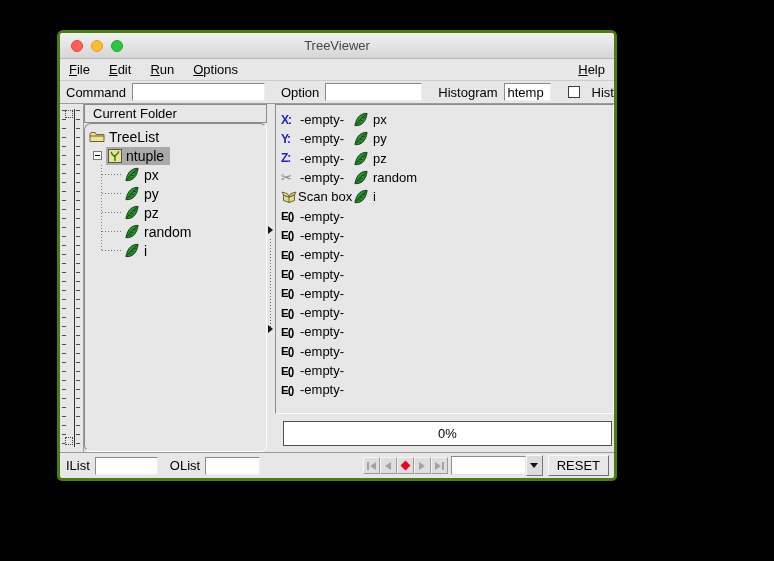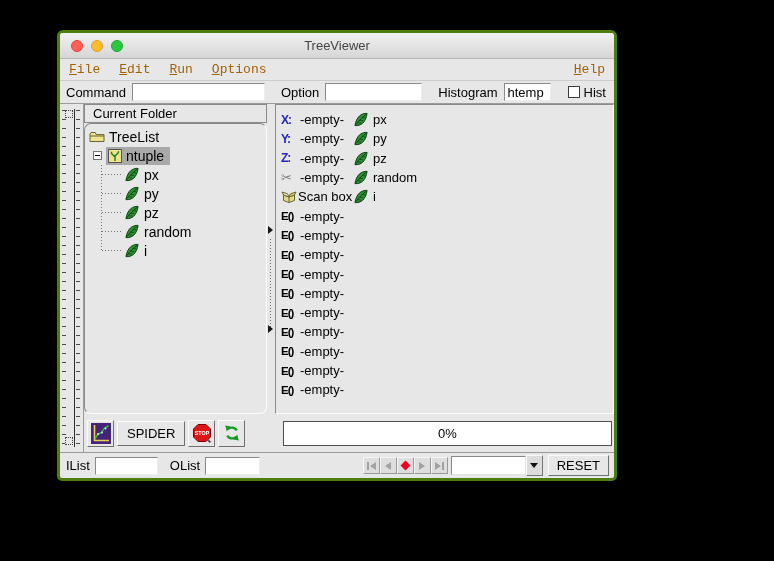--- a/index.html
+++ b/index.html
@@ -16,35 +16,35 @@
     display:flex; align-items:center; justify-content:center; }
   .traffic { position:absolute; left:11px; top:7px; display:flex; gap:8px; }
   .light { width:12px; height:12px; border-radius:50%; }
   .light.red    { background:#ff5f57; border:1px solid #e2443d; }
   .light.yellow { background:#febc2e; border:1px solid #dfa023; }
   .light.green  { background:#28c840; border:1px solid #1ea632; }
   .title { font-size:13px; color:#454545; }
 
   
   .menubar { flex:0 0 21px; display:flex; align-items:center; padding:0 9px;
-    gap:19px; font-size:13px; color:#a16207;font-family:Liberation Mono, monospace; }
+    gap:19px; font-size:13px; color:#000000; }
   .menu-item { display:inline-block; cursor:default; }
   .menu-item::first-letter { text-decoration:underline; }
   .menu-help { margin-left:auto; }
 
   
   .toolbar { flex:0 0 24px; border-top:1px solid #cccccc; border-bottom:1px solid #9b9b9b;
     display:flex; align-items:center; padding:0 6px; font-size:13px; white-space:nowrap; }
   .tb-label { margin-right:6px; }
   .tb-input { height:18px; background:#fff; border:1px solid;
     border-color:#8a8a8a #ededed #ededed #8a8a8a; font:13px "Liberation Sans",sans-serif;
     padding:0 3px; }
   .w-cmd { width:133px; } .w-opt { width:97px; } .w-his { width:47px; }
   .sp { margin-left:16px; }
-  .checkbox { display:flex; align-items:center; gap:4px; margin-left:17px; }
+  .checkbox { display:flex; align-items:center; gap:12px; margin-left:17px; }
   .cb-box { width:12px; height:12px; background:#fff; border:1px solid #3c3c3c; position:relative; }
   .cb-check { position:absolute; left:0px; top:-5px; font-size:13px; font-weight:bold; color:#000; }
 
   
   .main { flex:1 1 auto; display:flex; min-height:0; }
 
   
   .vslider { flex:0 0 23px; position:relative; }
   .vs-ticks { position:absolute; top:6px; bottom:6px; width:4px;
     background:repeating-linear-gradient(to bottom,#4a4a4a 0 1px,transparent 1px 9px); }
@@ -284,38 +284,20 @@
             <span>random</span>
           </div>
           <div class="leaf-row">
             <svg class="ticon" width="16" height="15">
                 <use href="#leaf"></use>
               </svg>
             <span>i</span>
           </div>
         </div>
       </div>
-      <div class="lp-buttons">
-        <button class="icon-btn raised">
-          <svg width="20" height="21">
-              <use href="#drawgraph"></use>
-            </svg>
-        </button>
-        <button class="spider-btn raised">SPIDER</button>
-        <button class="icon-btn raised">
-          <svg width="20" height="20">
-              <use href="#stopsign"></use>
-            </svg>
-        </button>
-        <button class="icon-btn raised">
-          <svg width="18" height="18">
-              <use href="#refresh"></use>
-            </svg>
-        </button>
-      </div>
     </div>
 
     <div class="vsplitter">
       <span class="sp-arrow a1"></span>
       <span class="sp-line"></span>
       <span class="sp-arrow a2"></span>
     </div>
 
     <div class="right-panel">
       <div class="sunkbox listbox">

